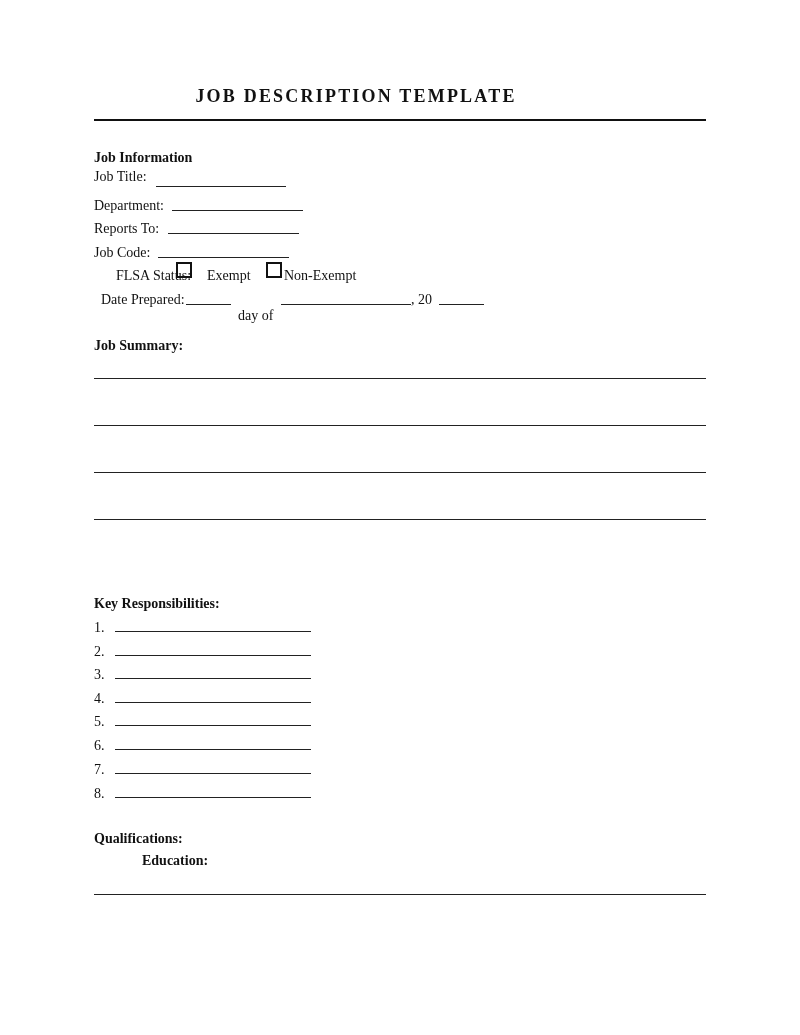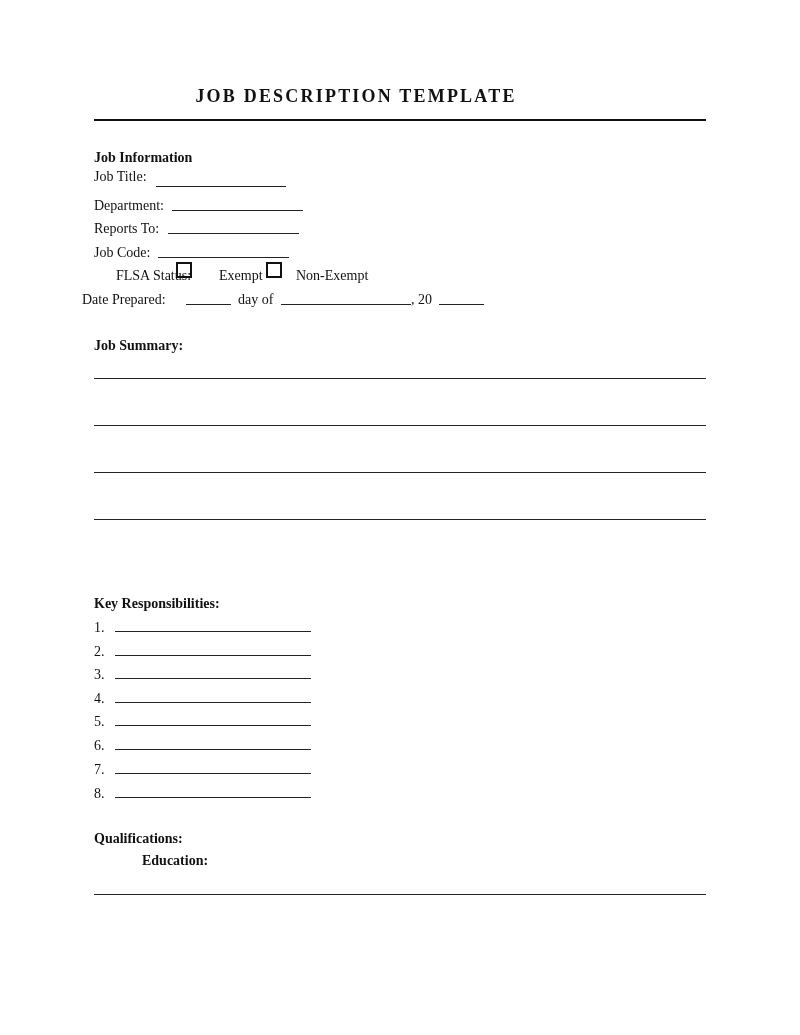--- a/index.html
+++ b/index.html
@@ -30,27 +30,27 @@
 <div class="abs line" style="left:172px; width:131px; top:210px;"></div>
 
 <div class="abs label" style="left:94px; top:221px;">Reports To:</div>
 <div class="abs line" style="left:168px; width:131px; top:233px;"></div>
 
 <div class="abs label" style="left:94px; top:245px;">Job Code:</div>
 <div class="abs line" style="left:158px; width:131px; top:257px;"></div>
 
 <div class="abs label" style="left:94px; top:268px;margin-left:22px;">FLSA Status:</div>
 <div class="abs box" style="left:176px; top:262px;"></div>
-<div class="abs label" style="left:219px; top:268px;">Exempt</div>
+<div class="abs label" style="left:207px; top:268px;">Exempt</div>
 <div class="abs box" style="left:266px; top:262px;"></div>
-<div class="abs label" style="left:296px; top:268px;">Non-Exempt</div>
+<div class="abs label" style="left:284px; top:268px;">Non-Exempt</div>
 
-<div class="abs label" style="left:82px; top:292px;font-family:Liberation Serif, serif;">Date Prepared:</div>
+<div class="abs label" style="left:101px; top:292px;font-family:Liberation Serif, serif;">Date Prepared:</div>
 <div class="abs line" style="left:186px; width:45px; top:304px;"></div>
-<div class="abs label" style="left:238px; top:292px;">day of</div>
+<div class="abs label" style="left:238px; top:308px;">day of</div>
 <div class="abs line" style="left:281px; width:130px; top:304px;"></div>
 <div class="abs label" style="left:411px; top:292px;">, 20</div>
 <div class="abs line" style="left:439px; width:45px; top:304px;"></div>
 
 <div class="abs heading" style="top:338px;">Job Summary:</div>
 <div class="abs full-line" style="top:378px;"></div>
 <div class="abs full-line" style="top:425px;"></div>
 <div class="abs full-line" style="top:472px;"></div>
 <div class="abs full-line" style="top:519px;"></div>
 

